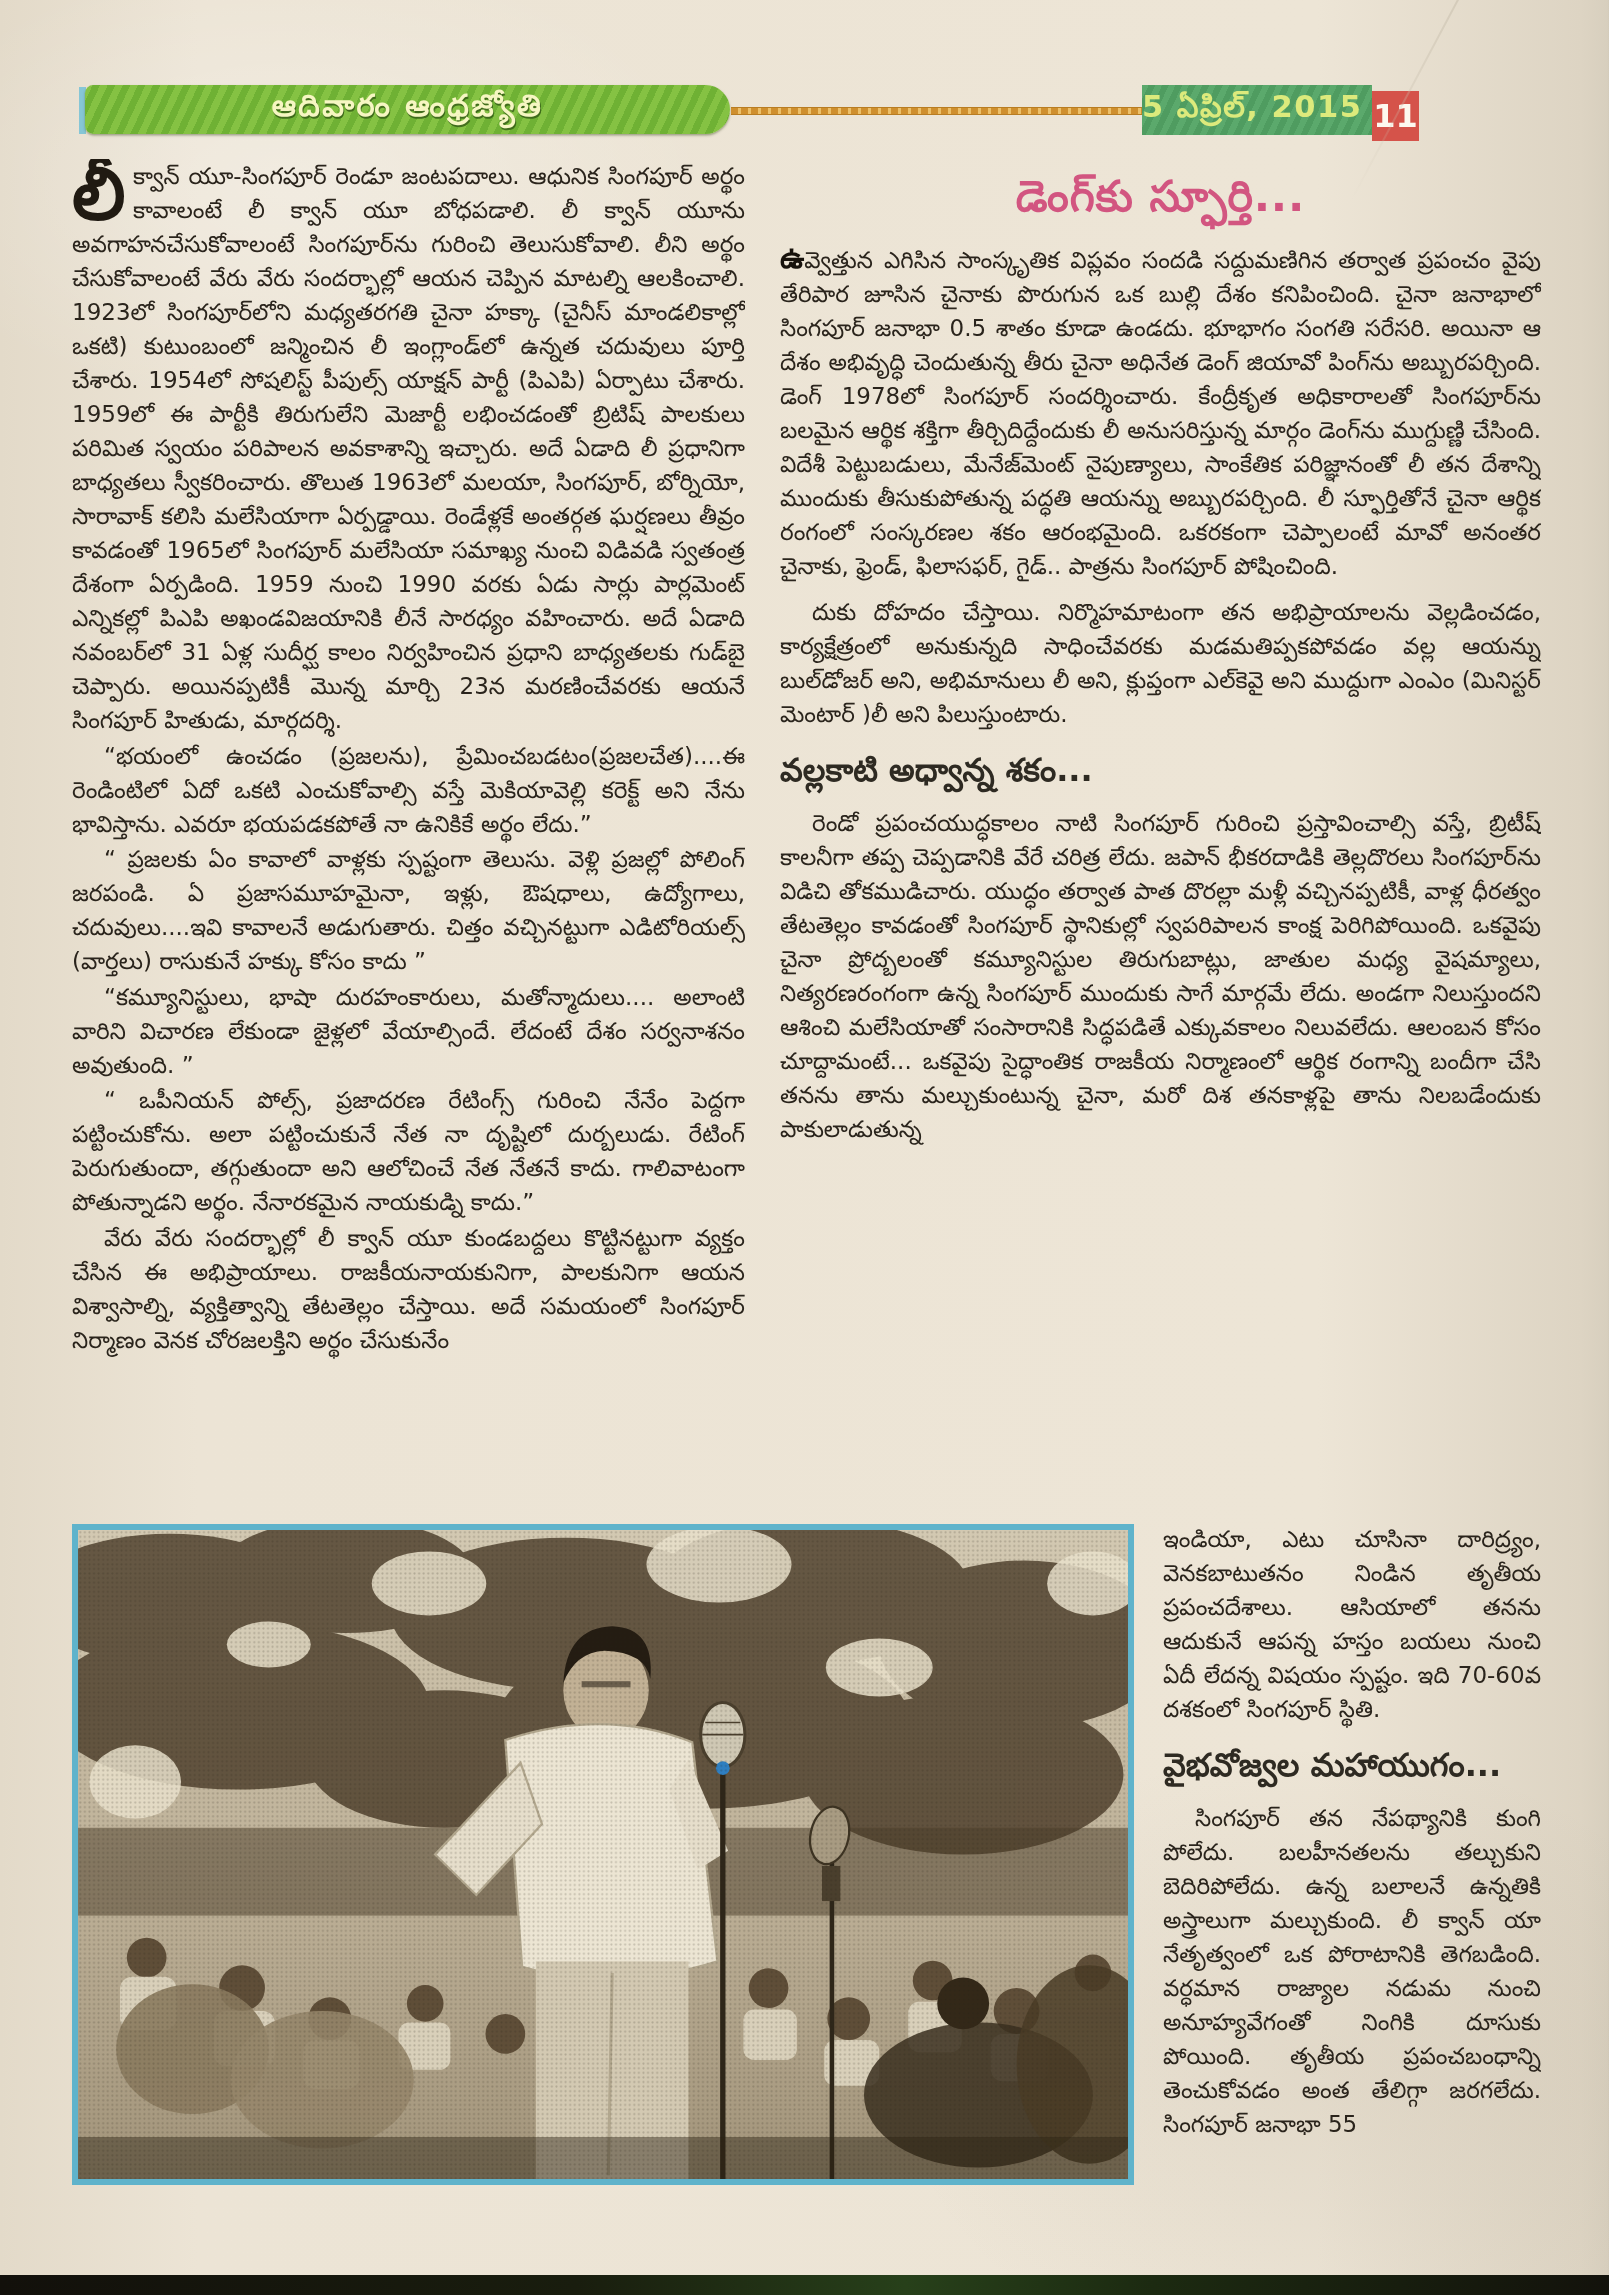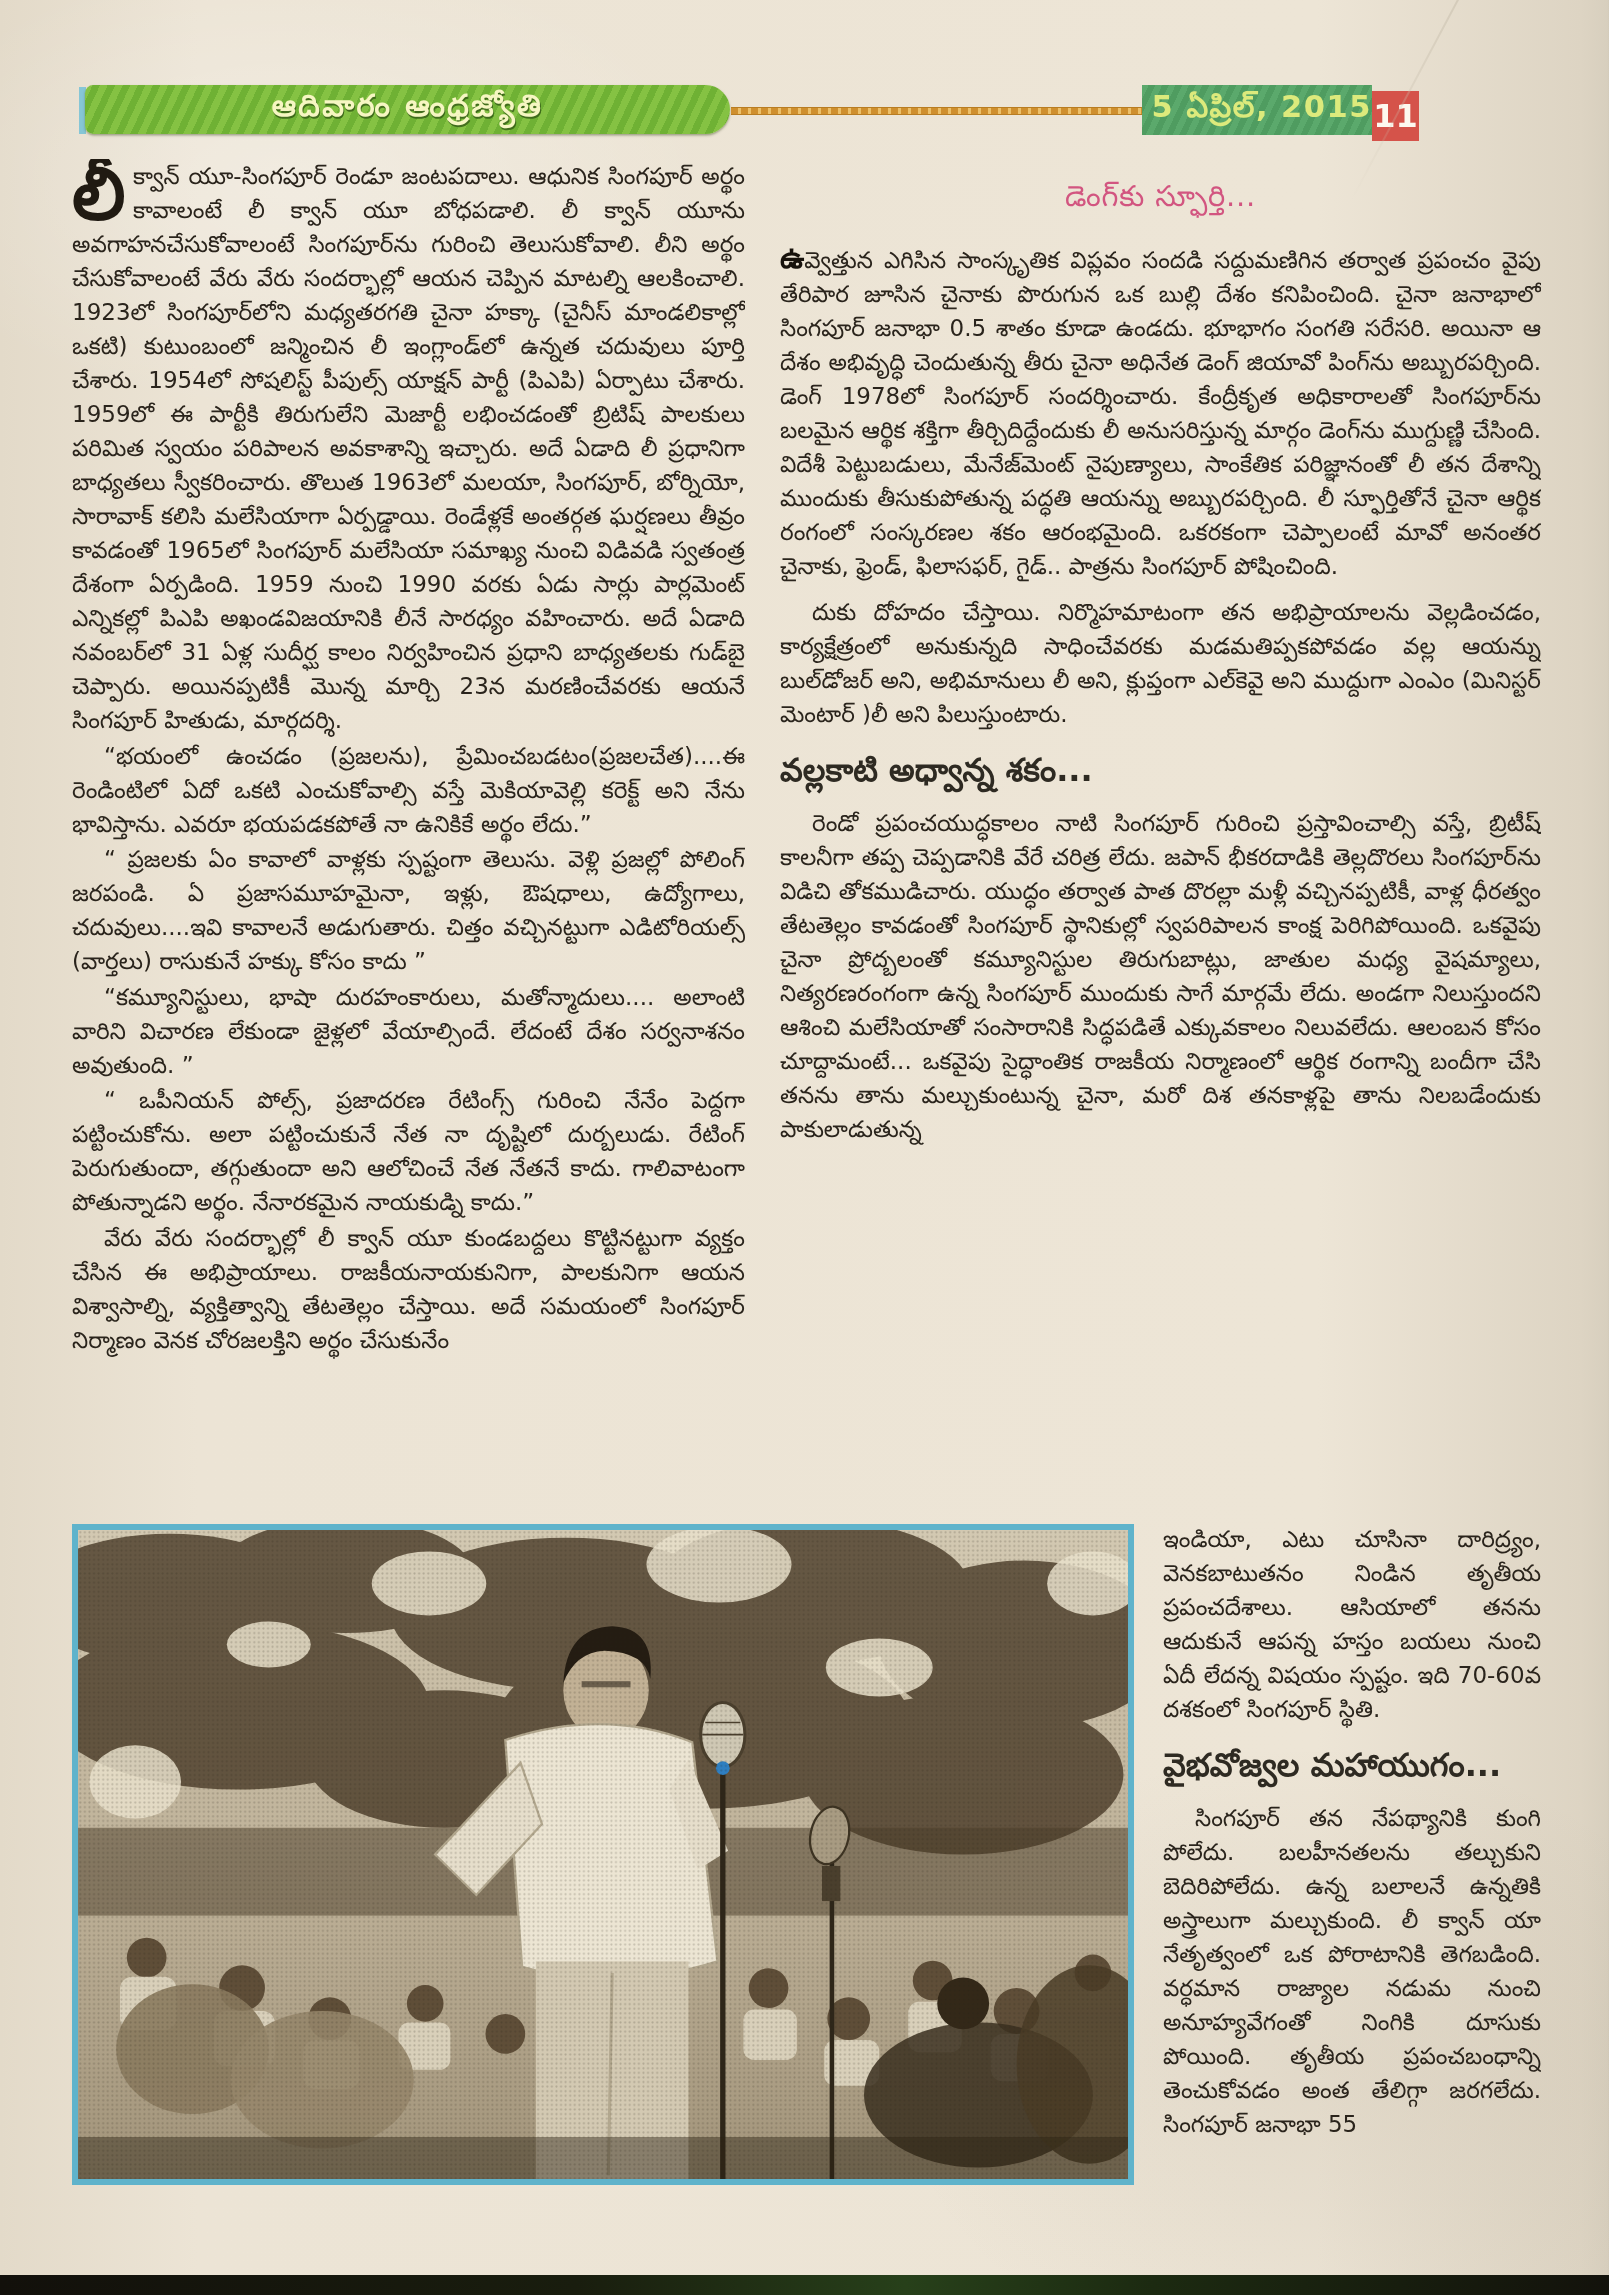--- a/index.html
+++ b/index.html
@@ -28,36 +28,36 @@
     box-shadow:0 1.5px 2.3px rgba(60,70,30,.45);
     display:flex;align-items:center;justify-content:center;}
   .masthead-sliver{position:absolute;left:79px;top:87px;width:6.9px;height:47px;background:#86c6d6;}
   .masthead span{color:#f6f6c2;font-size:30.5px;font-weight:bold;letter-spacing:2.3px;
     text-shadow:0.8px 1.5px 0 rgba(50,90,20,.8);}
   .rule-orange{position:absolute;left:731px;top:107px;width:412px;height:6.1px;
     background:repeating-linear-gradient(90deg,#cf8f2e 0 6.9px,#ecc06a 6.9px 10px);
     border-top:0.8px solid #b87d22;border-bottom:0.8px solid #b87d22;}
   .datebar{position:absolute;left:1142px;top:85px;width:230px;height:50px;
     background:repeating-linear-gradient(115deg,#5ba96c 0 6.1px,#4f9c60 6.1px 12.2px);
-    display:flex;align-items:center;justify-content:flex-end;}
+    display:flex;align-items:center;justify-content:flex-start;}
   .datebar span{color:#dcea7c;font-size:30.5px;font-weight:bold;letter-spacing:1.5px;}
   .pagenum{position:absolute;left:1372px;top:91px;width:47px;height:50px;background:#d5534a;
     display:flex;align-items:center;justify-content:center;}
   .pagenum span{color:#fdf8ef;font-size:32px;font-weight:bold;}
 
   
   .col{position:absolute;text-align:justify;overflow:hidden;}
   .col p{margin:0 0 1.5px 0;}
   .left-col{left:72px;top:159px;width:673px;height:1364px;font-size:23px;line-height:34px;}
   .right-col{left:780px;top:172px;width:761px;height:1349px;font-size:23px;line-height:34px;}
   .narrow-col{left:1163px;top:1522px;width:378px;height:755px;font-size:23px;line-height:34px;}
   .dropcap{float:left;font-size:73px;line-height:60px;font-weight:bold;padding:4.6px 7.6px 0 0;color:#201a12;}
   .dropcap-sm{font-weight:bold;font-size:30.5px;color:#17120c;}
   .indent{text-indent:32px;}
-  .headline{color:#d25580;font-size:29px;font-weight:normal;text-align:center;
+  .headline{color:#d25580;font-size:43px;font-weight:bold;text-align:center;
     letter-spacing:0.8px;margin:0 0 20px 0;line-height:49px;}
   .subhead{color:#2e2a22;font-size:32px;font-weight:bold;text-align:left;
     margin:20px 0 17px 0;line-height:38px;}
   .subhead.left{text-align:left;}
 
   
   .photo-frame{position:absolute;left:72px;top:1524px;width:1062px;height:661px;
     border:6.9px solid #5fb3cb;box-sizing:border-box;background:#c4b89f;}
   .photo-frame svg{display:block;width:100%;height:100%;}
 </style>

